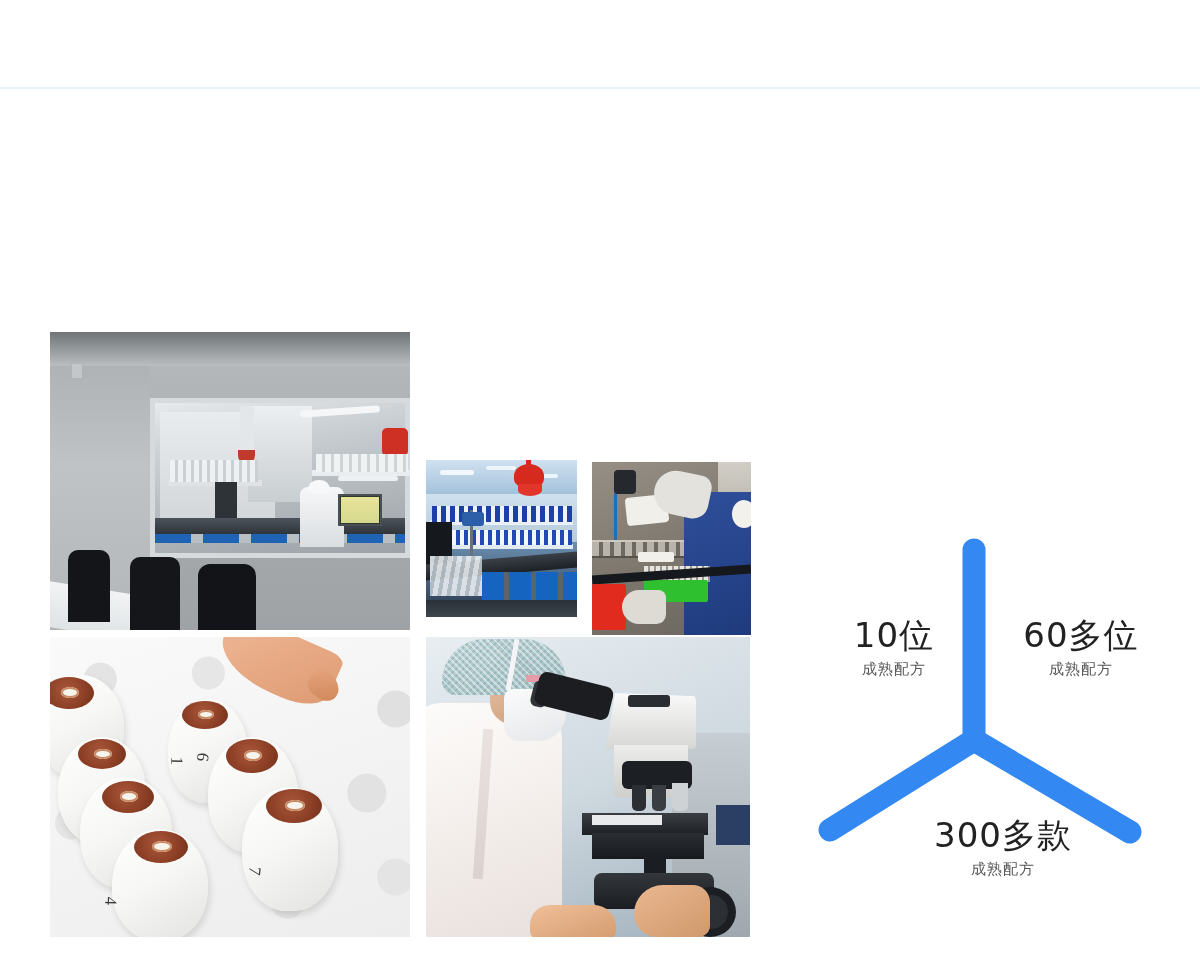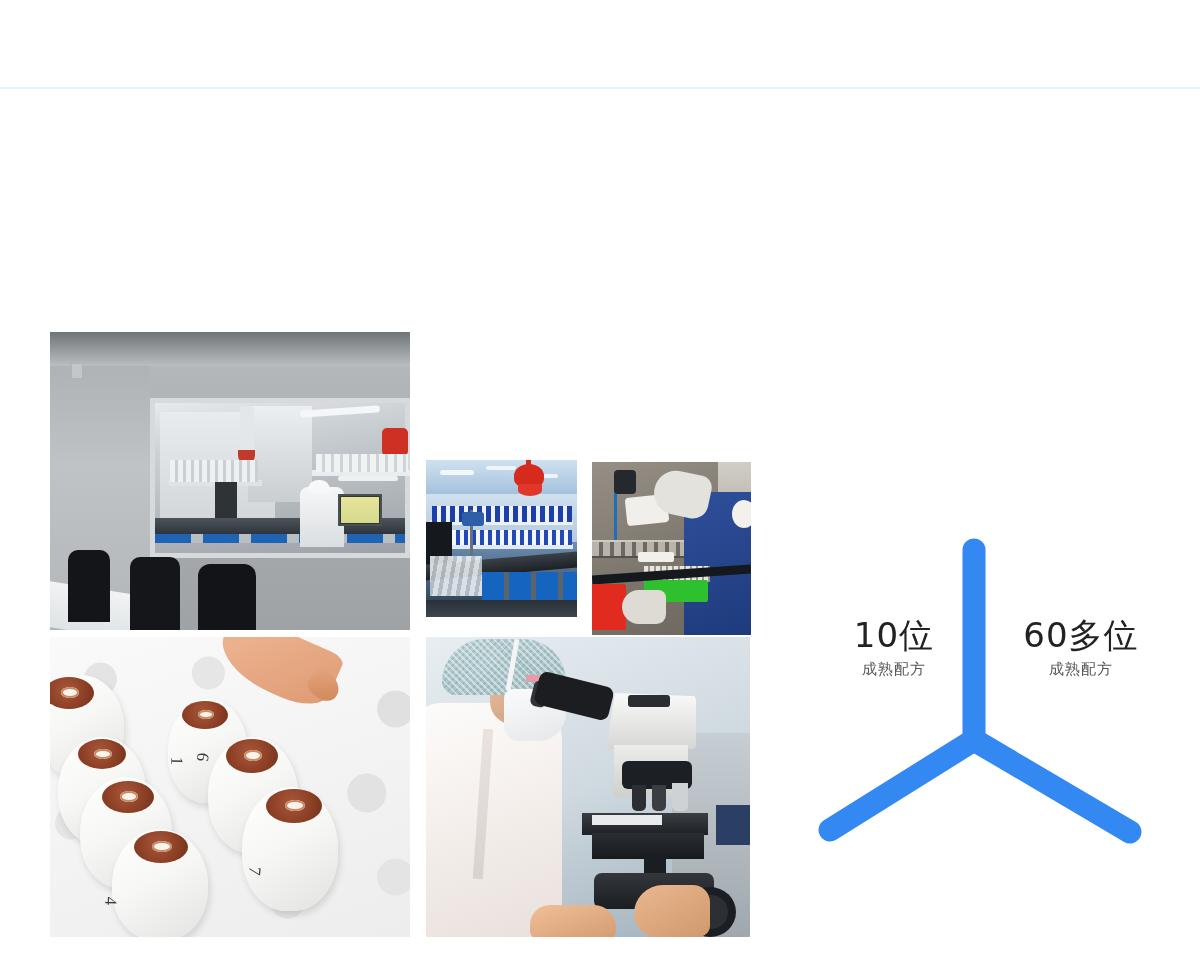--- a/index.html
+++ b/index.html
@@ -489,16 +489,20 @@
     <div class="stat-block" id="stat-engineers">
       <div class="stat-number">10位</div>
       <div class="stat-caption">成熟配方</div>
     </div>
 
     <div class="stat-block" id="stat-researchers">
       <div class="stat-number">60多位</div>
       <div class="stat-caption">成熟配方</div>
     </div>
 
+    <div class="stat-block" id="stat-formulas">
+      <div class="stat-number">300多款</div>
+      <div class="stat-caption">成熟配方</div>
+    </div>
 
   </div>
 
 </div>
 
 </body></html>

